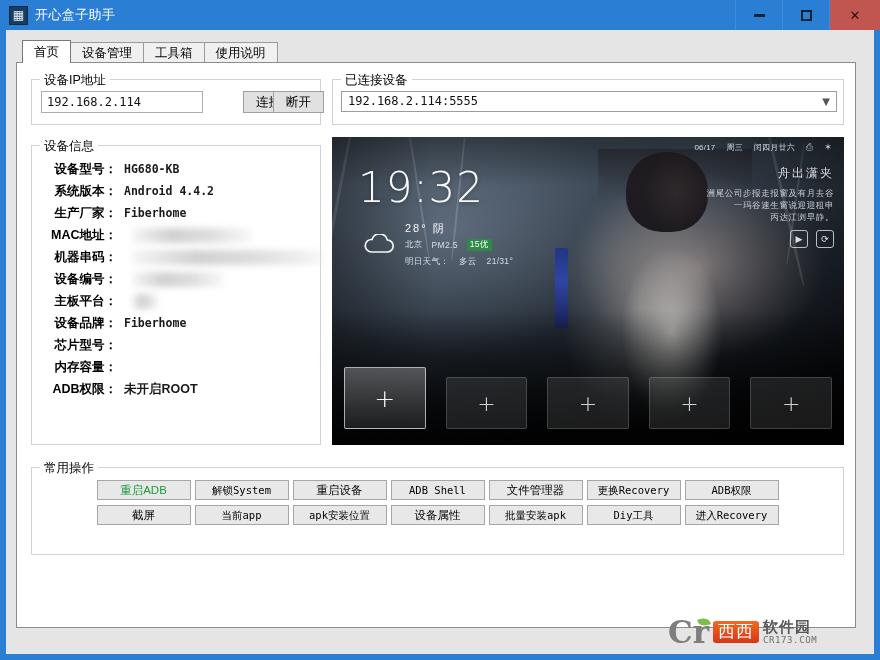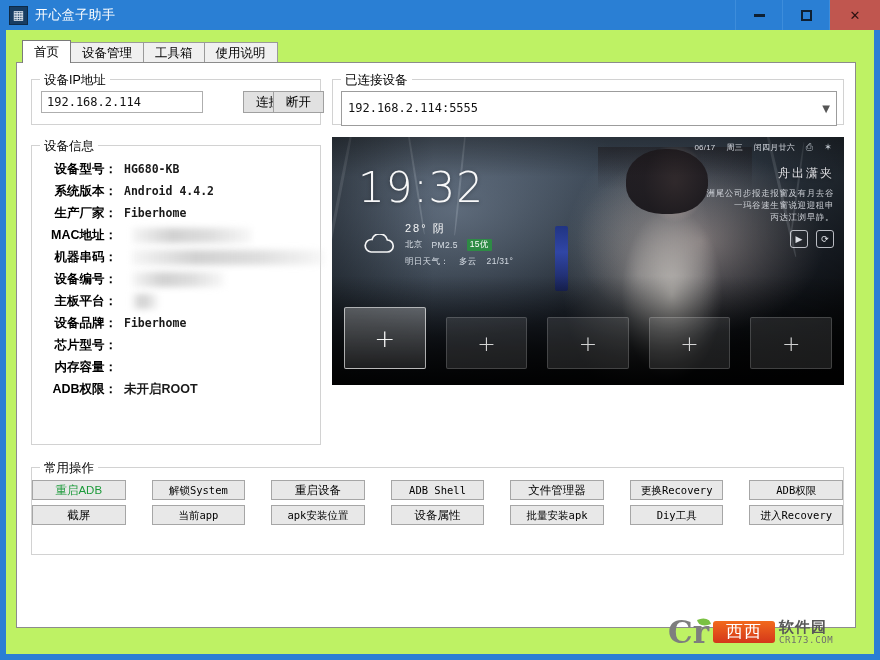--- a/index.html
+++ b/index.html
@@ -39,21 +39,21 @@
     box-sizing:border-box;
   }
   #btn-min{background:#2a7fd4;}
   #btn-max{background:#2a7fd4;}
   #btn-close{background:#c0564f;color:#2b1010;width:51px;}
   .glyph-min{display:block;width:11px;height:3px;background:#0e2033;}
   .glyph-max{display:block;width:11px;height:11px;border:2px solid #0e2033;box-sizing:border-box;}
   
   #client{
     position:absolute;left:6px;top:30px;width:868px;height:624px;
-    background:#bef264;box-sizing:border-box;
+    background:#e5e5e5;box-sizing:border-box;
   }
   
   #tab-strip{
     position:absolute;left:16px;top:10px;height:23px;
     display:flex;align-items:flex-end;
   }
   .tab{
     height:21px;line-height:21px;padding:0 11px;
     font-size:12.5px;color:#000;background:#f0f0f0;
     border:1px solid #9a9a9a;border-bottom:none;
@@ -86,21 +86,21 @@
     position:absolute;top:11px;height:22px;width:51px;
     background:#e1e1e1;border:1px solid #a0a0a0;box-sizing:border-box;
     font-size:12.5px;color:#000;text-align:center;line-height:20px;
     white-space:nowrap;
   }
   #btn-connect{left:183px;margin-left:28px;}
   #btn-disconnect{left:241px;}
   
   #grp-dev{left:315px;top:16px;width:512px;height:46px;}
   #dev-select{
-    position:absolute;left:8px;top:11px;width:496px;height:35px;
+    position:absolute;left:8px;top:11px;width:496px;height:21px;
     border:1px solid #9c9c9c;background:#fff;box-sizing:border-box;
     font-family:"DejaVu Sans Mono","Liberation Mono",monospace;
     font-size:12px;color:#111;padding:0 6px;line-height:21px;
     display:flex;align-items:center;
   }
   #dev-caret{margin-left:auto;font-size:10px;color:#555;
     font-family:"DejaVu Sans",sans-serif;}
   
   #grp-info{left:14px;top:82px;width:290px;height:300px;}
   #info-list{position:absolute;left:0;top:12px;width:100%;font-weight:bold;}
@@ -116,21 +116,21 @@
     font-size:11.5px;color:#1a1a1a;white-space:nowrap;
   }
   .info-value.cn{font-family:"Liberation Sans",sans-serif;font-size:12.5px;}
   .blur-bar{
     position:absolute;height:15px;border-radius:1px;
     background:linear-gradient(90deg,rgba(228,228,228,.35),rgba(206,206,206,.95),rgba(214,214,214,.8),rgba(232,232,232,.3));
     filter:blur(3px);
   }
   
   #screen-preview{
-    position:absolute;left:315px;top:74px;width:512px;height:248px;
+    position:absolute;left:315px;top:74px;width:512px;height:308px;
     overflow:hidden;background:#0a0a10;
   }
   #sp-bg{position:absolute;inset:0;
     background:
       radial-gradient(ellipse 200px 150px at 72% 42%, rgba(226,200,190,.45), rgba(226,200,190,0) 62%),
       radial-gradient(ellipse 120px 200px at 60% 55%, rgba(240,235,225,.30), rgba(240,235,225,0) 65%),
       radial-gradient(ellipse 260px 180px at 24% 30%, rgba(150,165,185,.40), rgba(150,165,185,0) 70%),
       linear-gradient(168deg,#46525f 0%,#3c4856 22%,#2d3742 44%,#1d232c 64%,#0d1014 82%,#060709 100%);
   }
   .branch{position:absolute;background:rgba(206,214,222,.22);
@@ -219,40 +219,40 @@
   }
   .sp-tile.sel{
     height:62px;
     border:1px solid rgba(255,255,255,.62);
     background:linear-gradient(180deg,rgba(255,255,255,.28),rgba(255,255,255,.10));
     color:rgba(255,255,255,.95);font-size:25px;
   }
   
   #grp-ops{left:14px;top:404px;width:813px;height:88px;}
   #ops-rows{position:absolute;left:0;top:12px;width:100%;}
-  .ops-row{display:flex;justify-content:flex-start;gap:26px;margin-bottom:5px;}
+  .ops-row{display:flex;justify-content:center;gap:4px;margin-bottom:5px;}
   .op-btn{
     width:94px;height:20px;line-height:18px;text-align:center;
     background:#e8e8e8;border:1px solid #a6a6a6;box-sizing:border-box;
     font-size:11.5px;color:#000;white-space:nowrap;overflow:hidden;
   }
   .op-btn.mono{font-family:"DejaVu Sans Mono","Liberation Mono",monospace;font-size:10.5px;}
   .op-btn.green{color:#1c9a3a;}
   
   #watermark{
     position:absolute;right:10px;bottom:2px;width:196px;height:40px;
     display:flex;align-items:center;gap:4px;
   }
   #wm-c{
     font-family:"DejaVu Serif","Liberation Serif",serif;
     font-size:31px;color:#7e7e7e;line-height:31px;font-weight:700;
   }
   #wm-red{
     background:linear-gradient(180deg,#f26a1c,#d4371a);
-    color:#fff;font-size:17px;padding:1px 13px;border-radius:3px;
+    color:#fff;font-size:17px;padding:1px 5px;border-radius:3px;
     letter-spacing:1px;line-height:20px;
   }
   #wm-right{display:flex;flex-direction:column;line-height:1;}
   #wm-cn{font-size:15px;color:#585858;font-weight:700;letter-spacing:1px;}
   #wm-url{font-size:9px;color:#6e6e6e;letter-spacing:.6px;margin-top:2px;
     font-family:"DejaVu Sans Mono","Liberation Mono",monospace;}
   #wm-leaf{
     position:absolute;left:30px;top:6px;width:12px;height:8px;
     background:#7ac143;border-radius:0 80% 0 80%;transform:rotate(-18deg);
   }

